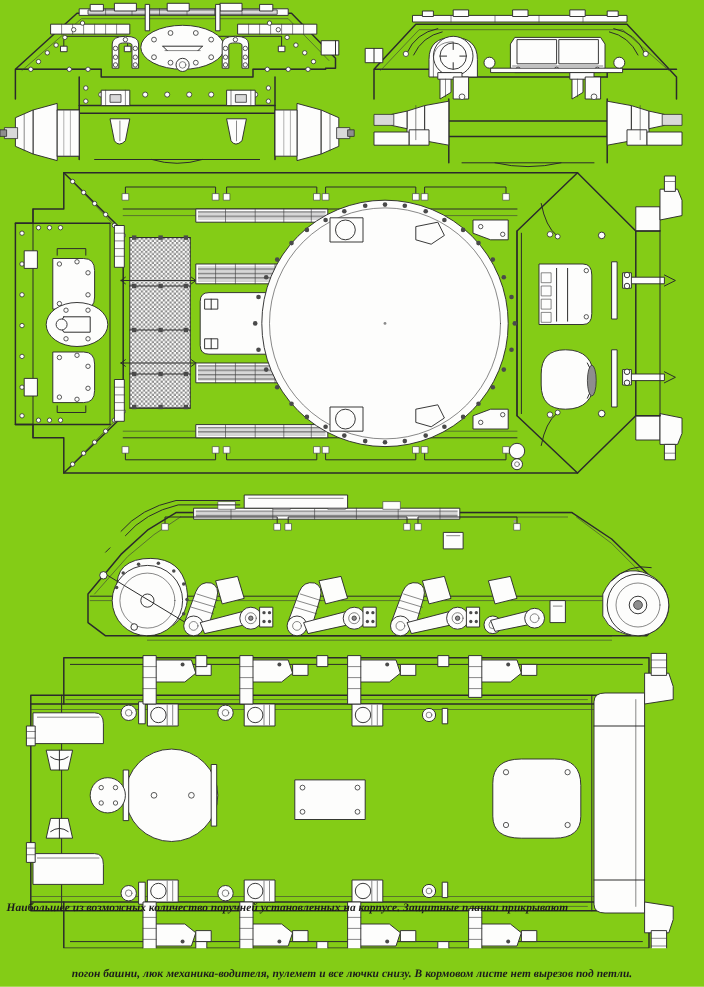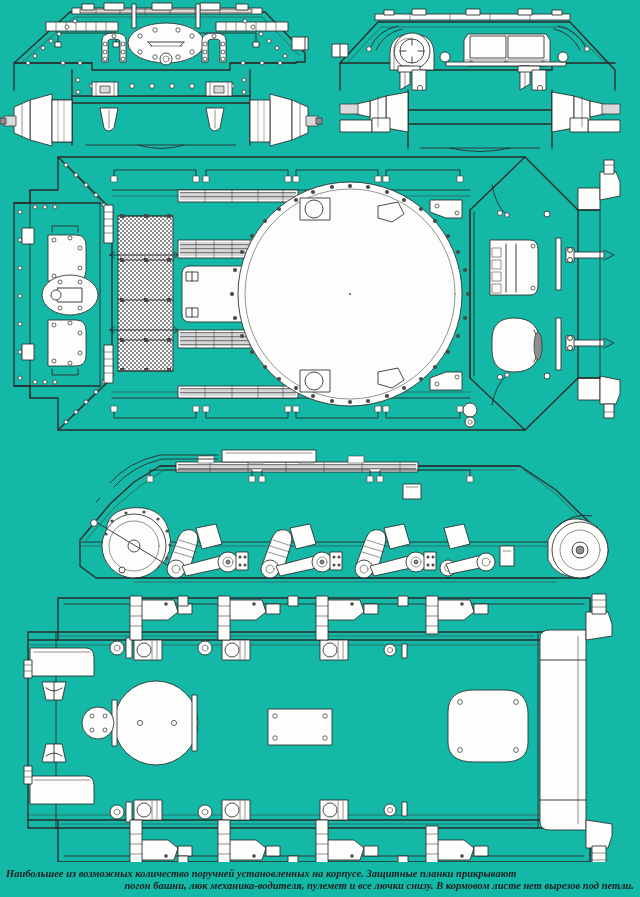--- a/index.html
+++ b/index.html
@@ -7,21 +7,21 @@
     background: #ffffff;
   }
   body {
     width: 640px; height: 897px;
     font-family: "Liberation Serif", serif;
     overflow: hidden;
   }
   #page {
     position: relative;
     width: 640px; height: 897px;
-    background: #14b8a6;
+    background: #84cc16;
   }
   #plate {
     position: absolute;
     left: 0; top: 0;
     width: 640px; height: 862px;
   }
   svg { display: block; }
   .ln   { fill: none; stroke: #2b2b2b; stroke-width: .9; stroke-linejoin: round; stroke-linecap: round; }
   .ln2  { fill: none; stroke: #2b2b2b; stroke-width: 1.35; stroke-linejoin: round; stroke-linecap: round; }
   .lnf  { fill: none; stroke: #3a3a3a; stroke-width: .55; stroke-linejoin: round; stroke-linecap: round; }
@@ -43,21 +43,21 @@
     font-family: "Liberation Serif", serif;
     font-style: italic;
     font-weight: bold;
     font-size: 10.4px;
     line-height: 12.6px;
     color: #1b1b1b;
     text-align: justify;
     letter-spacing: .05px;
   }
   .cap span { display: block; }
-  .cap .l2 { text-align: right; }
+  .cap .l2 { text-align: center; margin-top: 48px; }
 </style>
 </head>
 <body>
 
 <div id="page">
 
   <div id="plate">
   <svg width="640" height="862" viewBox="0 0 640 862" xmlns="http://www.w3.org/2000/svg">
     <defs>
       <pattern id="meshpat" width="4" height="4" patternUnits="userSpaceOnUse">

